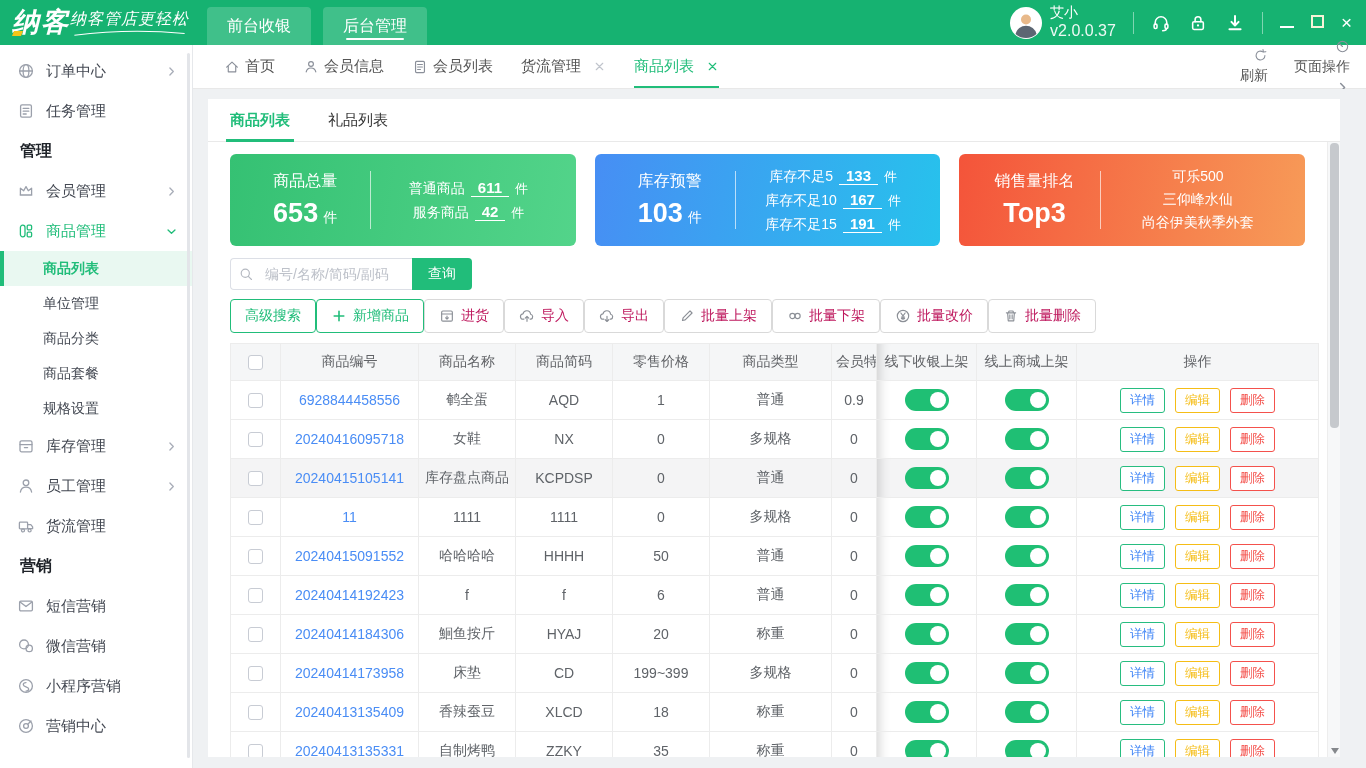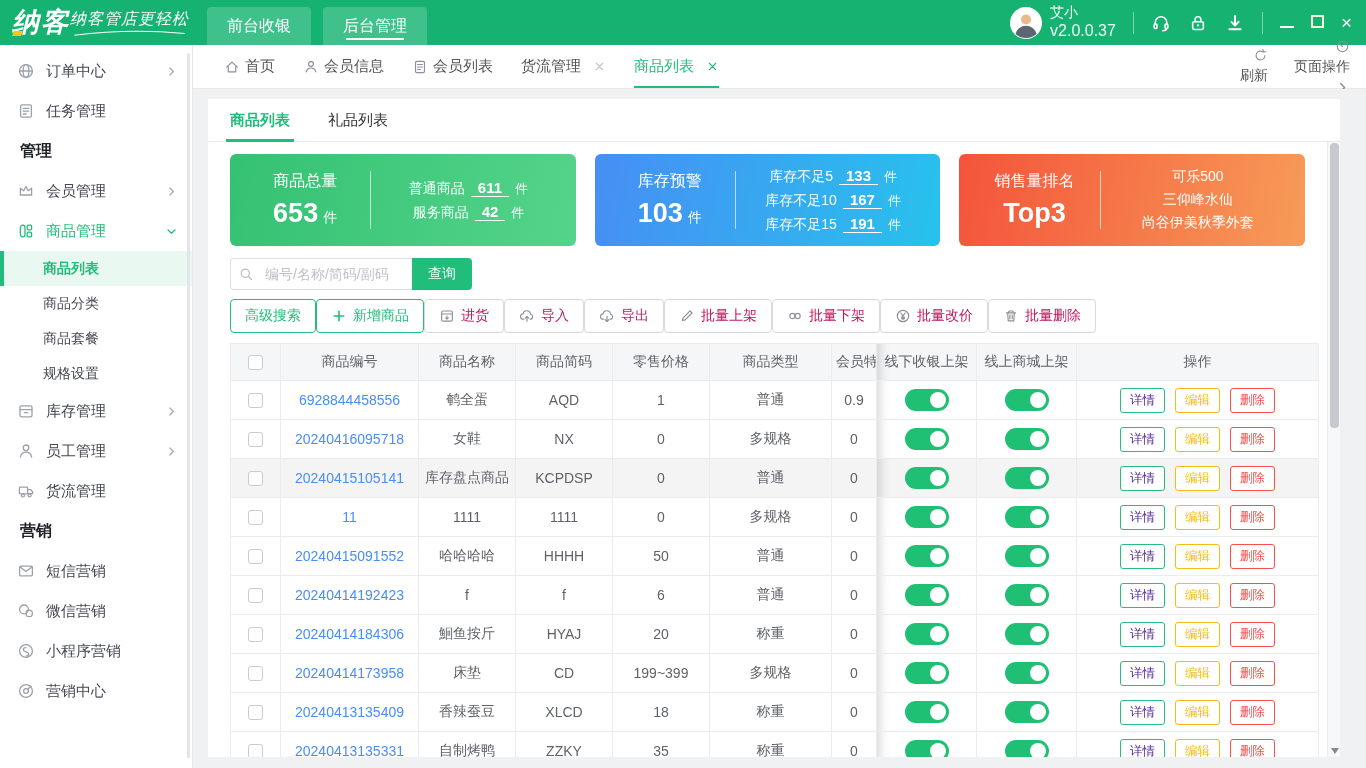--- a/index.html
+++ b/index.html
@@ -115,21 +115,21 @@
   td{ height:39px; }
   tr.highlight td{ background:#f4f4f5; }
   th.vip, td.vip{ overflow:hidden; white-space:nowrap; }
   th.vip{ text-align:left; padding-left:4px; }
   th.off, td.off{ box-shadow:inset 14px 0 12px -12px rgba(0,0,0,.18); }
   .cb{ width:15px; height:15px; border:1px solid #c8ccd4; border-radius:3px; background:#fff; display:inline-block; vertical-align:middle; }
   .idlink{ color:var(--link); }
   .toggle{ width:44px; height:22px; border-radius:11px; background:var(--toggle); position:relative; display:inline-block; vertical-align:middle; }
   .toggle .knob{ position:absolute; right:3px; top:3px; width:16px; height:16px; border-radius:50%; background:#fff; }
   .mini{ display:inline-block; padding:3px 9px; font-size:12.5px; border-radius:3px; border:1px solid; margin:0 5px; background:#fff; }
-  .mini.detail{ color:#4c1d95; border-color:#27bd80; }
+  .mini.detail{ color:#3b82f6; border-color:#27bd80; }
   .mini.edit{ color:#f5bd16; border-color:#f5bd16; }
   .mini.delete{ color:#f4514c; border-color:#f4514c; }
 
   
   .v-scroll{ position:absolute; top:43px; right:0; bottom:0; width:13px; background:#f7f8f9; border-left:1px solid #ededed; }
   .v-thumb{ position:absolute; top:1px; left:2px; width:9px; height:285px; background:#c6c9cd; border-radius:4px; }
   .v-down{ position:absolute; bottom:3px; left:3px; width:0; height:0; border-left:4px solid transparent; border-right:4px solid transparent; border-top:6px solid #85888c; }
 </style>
 </head>
 <body>
@@ -245,20 +245,23 @@
           </span>
           <span data-interactable="false">商品管理</span>
           <span class="icn chev" data-interactable="false">
             <svg viewBox="0 0 18 18">
               <path d="M4.2 6.8 9 11.5l4.8-4.7" stroke-width="1.8"></path>
             </svg>
           </span>
         </div>
         <div class="side-sub active" data-interactable="true">
           <span data-interactable="false">商品列表</span>
+        </div>
+        <div class="side-sub" data-interactable="true">
+          <span data-interactable="false">单位管理</span>
         </div>
         <div class="side-sub" data-interactable="true">
           <span data-interactable="false">商品分类</span>
         </div>
         <div class="side-sub" data-interactable="true">
           <span data-interactable="false">商品套餐</span>
         </div>
         <div class="side-sub" data-interactable="true">
           <span data-interactable="false">规格设置</span>
         </div>

